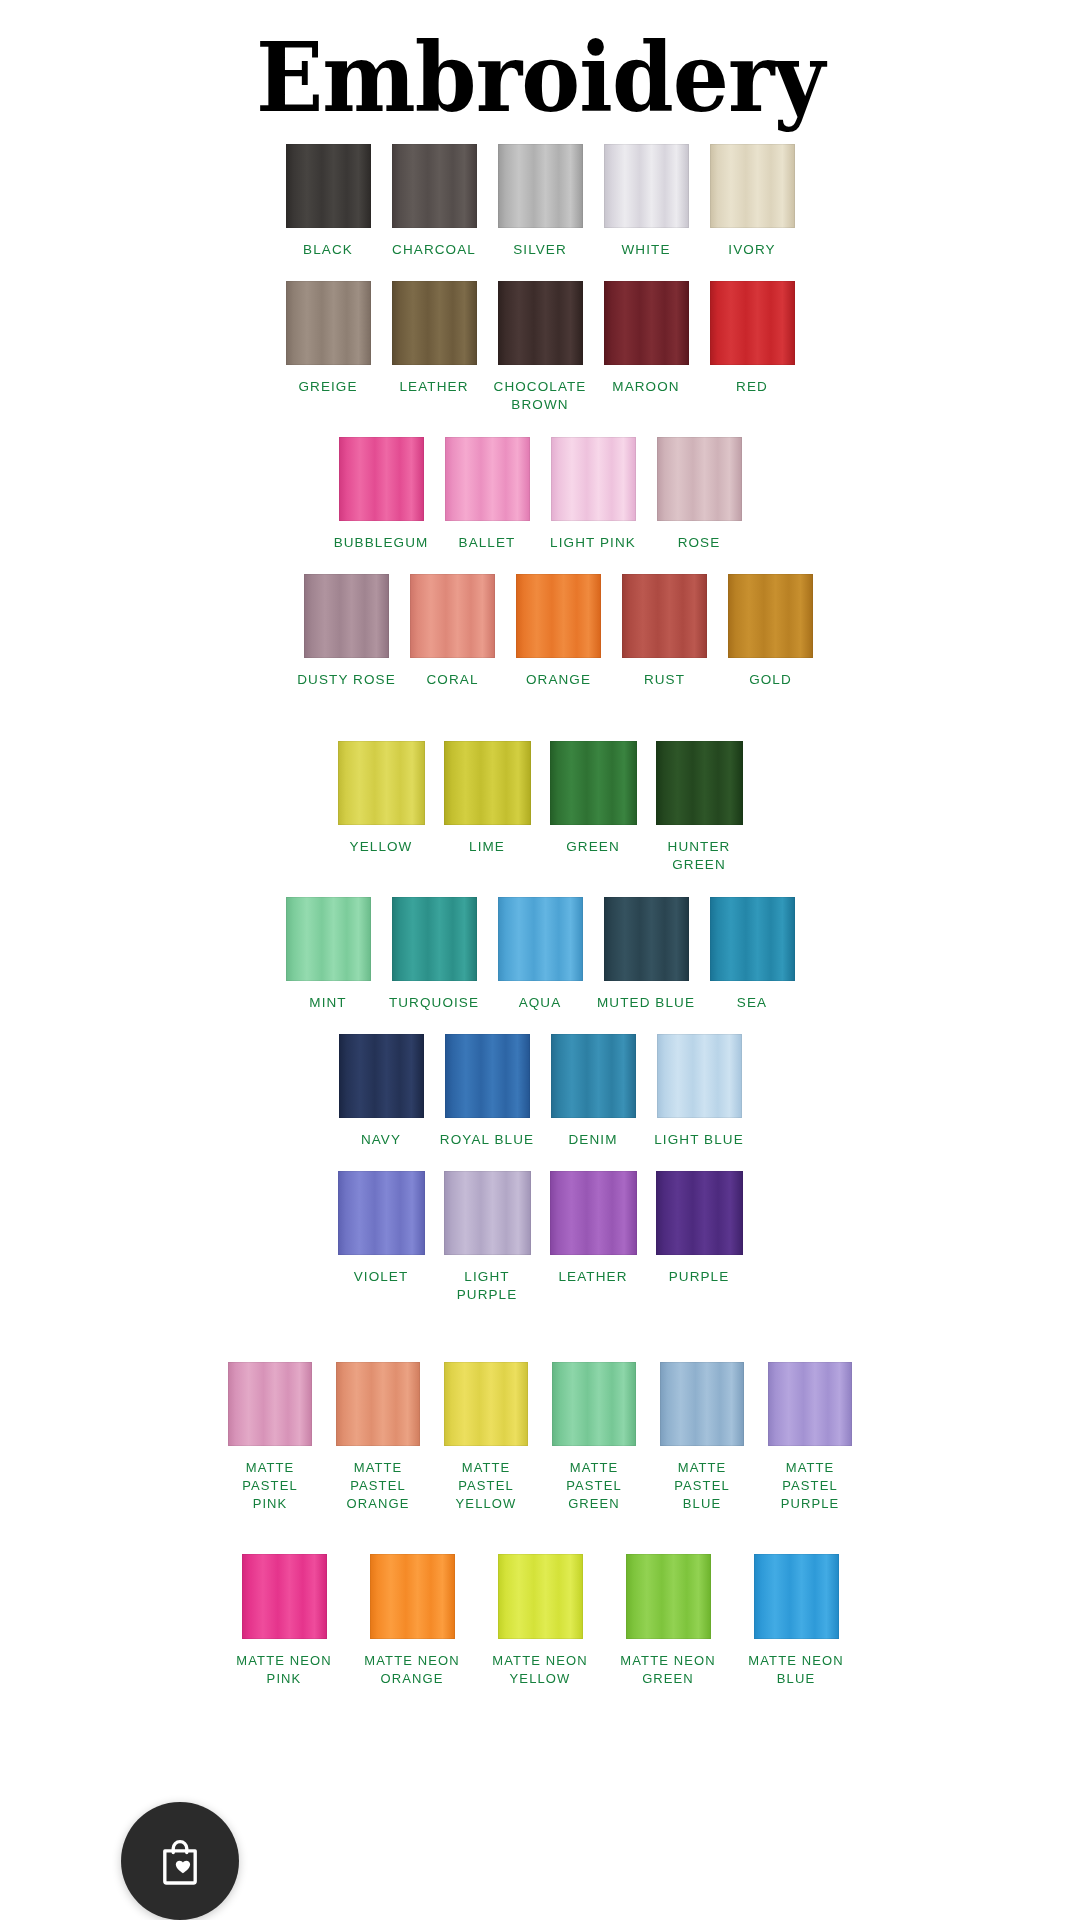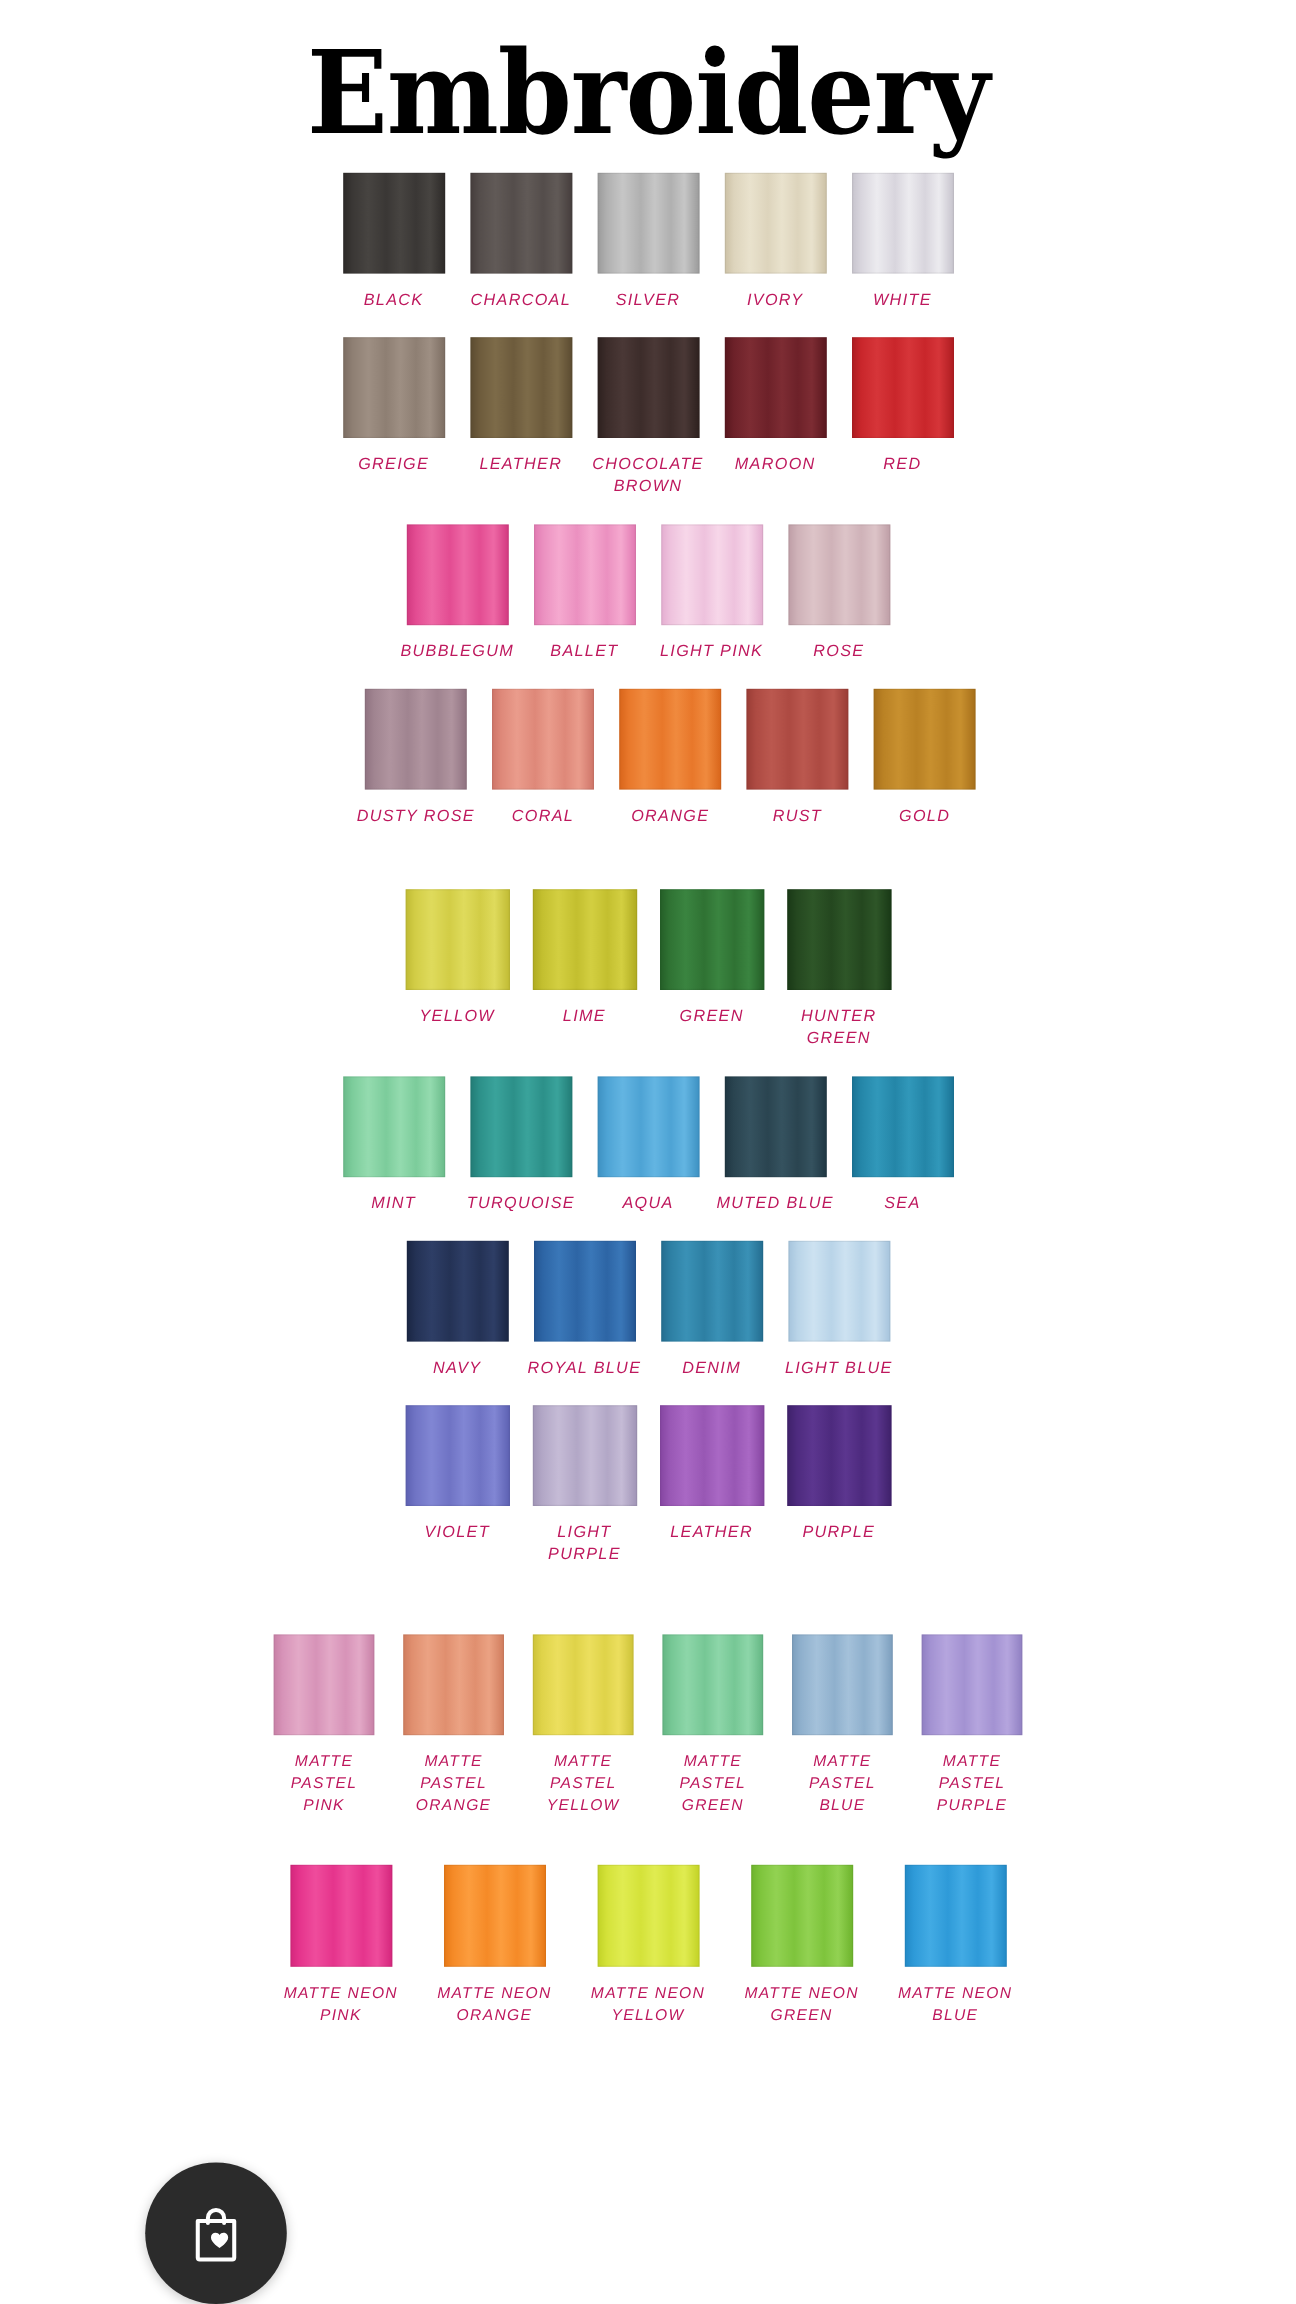--- a/index.html
+++ b/index.html
@@ -49,26 +49,25 @@
     align-items: center;
   }
   .swatch {
     display: block;
     border: 0.5px solid rgba(0,0,0,0.06);
   }
   .label {
     font-family: "Liberation Sans", sans-serif;
     font-size: 13.5px;
     letter-spacing: 1.1px;
-    color: #be185d;
+    color: #15803d;
     text-align: center;
     line-height: 1.35;
     font-weight: 400;
     white-space: pre-line;
-    font-style: italic;
   }
 
   
   .r-main .cell   { width: 103px; margin: 0 1.5px; }
   .r-main .swatch { width: 85px; height: 84px; }
   .r-main .label  { margin-top: 13px; }
 
   .r-four .cell   { width: 103px; margin: 0 1.5px; }
   .r-four .swatch { width: 87px; height: 84px; }
   .r-four .label  { margin-top: 13px; }
@@ -115,26 +114,26 @@
           </div>
           <div class="cell">
             <div class="swatch" style="background: linear-gradient(90deg, rgb(71, 63, 62) 0%, rgb(84, 77, 75) 8%, rgb(97, 90, 87) 24%, rgb(84, 77, 75) 42%, rgb(97, 90, 87) 56%, rgb(84, 77, 75) 72%, rgb(97, 90, 87) 86%, rgb(71, 63, 62) 100%);"></div>
             <div class="label">CHARCOAL</div>
           </div>
           <div class="cell">
             <div class="swatch" style="background: linear-gradient(90deg, rgb(157, 157, 157) 0%, rgb(176, 176, 176) 8%, rgb(198, 198, 198) 24%, rgb(176, 176, 176) 42%, rgb(198, 198, 198) 56%, rgb(176, 176, 176) 72%, rgb(198, 198, 198) 86%, rgb(157, 157, 157) 100%);"></div>
             <div class="label">SILVER</div>
           </div>
           <div class="cell">
+            <div class="swatch" style="background: linear-gradient(90deg, rgb(201, 198, 207) 0%, rgb(216, 213, 221) 8%, rgb(236, 235, 239) 24%, rgb(216, 213, 221) 42%, rgb(236, 235, 239) 56%, rgb(216, 213, 221) 72%, rgb(236, 235, 239) 86%, rgb(201, 198, 207) 100%);"></div>
+            <div class="label">WHITE</div>
+          </div>
+          <div class="cell">
             <div class="swatch" style="background: linear-gradient(90deg, rgb(206, 195, 168) 0%, rgb(221, 212, 188) 8%, rgb(233, 226, 205) 24%, rgb(221, 212, 188) 42%, rgb(233, 226, 205) 56%, rgb(221, 212, 188) 72%, rgb(233, 226, 205) 86%, rgb(206, 195, 168) 100%);"></div>
             <div class="label">IVORY</div>
-          </div>
-          <div class="cell">
-            <div class="swatch" style="background: linear-gradient(90deg, rgb(201, 198, 207) 0%, rgb(216, 213, 221) 8%, rgb(236, 235, 239) 24%, rgb(216, 213, 221) 42%, rgb(236, 235, 239) 56%, rgb(216, 213, 221) 72%, rgb(236, 235, 239) 86%, rgb(201, 198, 207) 100%);"></div>
-            <div class="label">WHITE</div>
           </div>
         </div>
         <div class="row r-main" style="margin-top: 22px;">
           <div class="cell">
             <div class="swatch" style="background: linear-gradient(90deg, rgb(126, 111, 100) 0%, rgb(142, 127, 115) 8%, rgb(158, 143, 131) 24%, rgb(142, 127, 115) 42%, rgb(158, 143, 131) 56%, rgb(142, 127, 115) 72%, rgb(158, 143, 131) 86%, rgb(126, 111, 100) 100%);"></div>
             <div class="label">GREIGE</div>
           </div>
           <div class="cell">
             <div class="swatch" style="background: linear-gradient(90deg, rgb(93, 77, 50) 0%, rgb(109, 91, 60) 8%, rgb(125, 107, 73) 24%, rgb(109, 91, 60) 42%, rgb(125, 107, 73) 56%, rgb(109, 91, 60) 72%, rgb(125, 107, 73) 86%, rgb(93, 77, 50) 100%);"></div>
             <div class="label">LEATHER</div>

